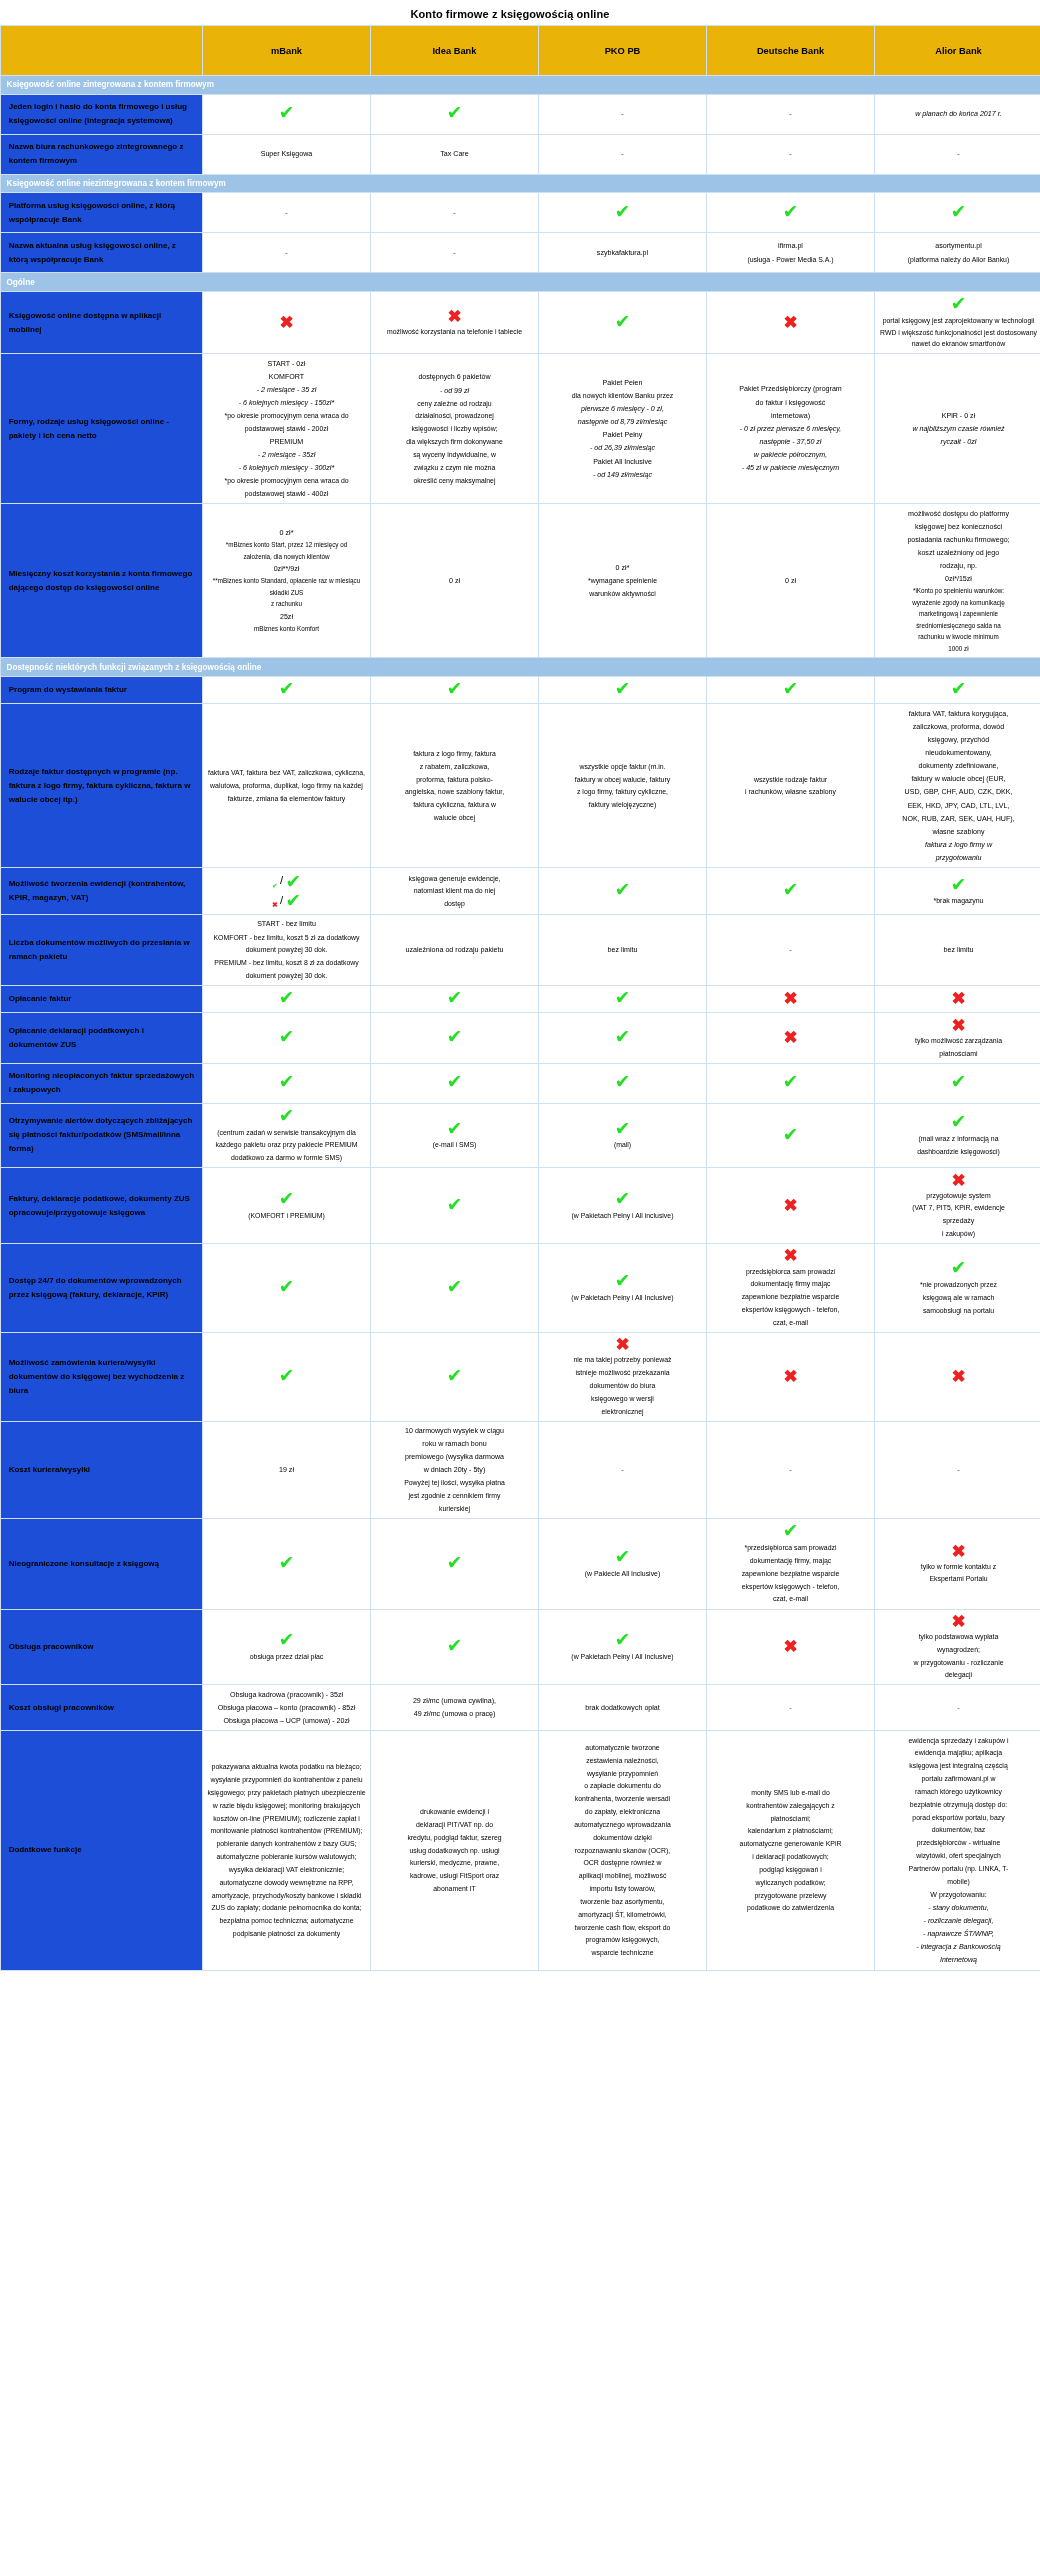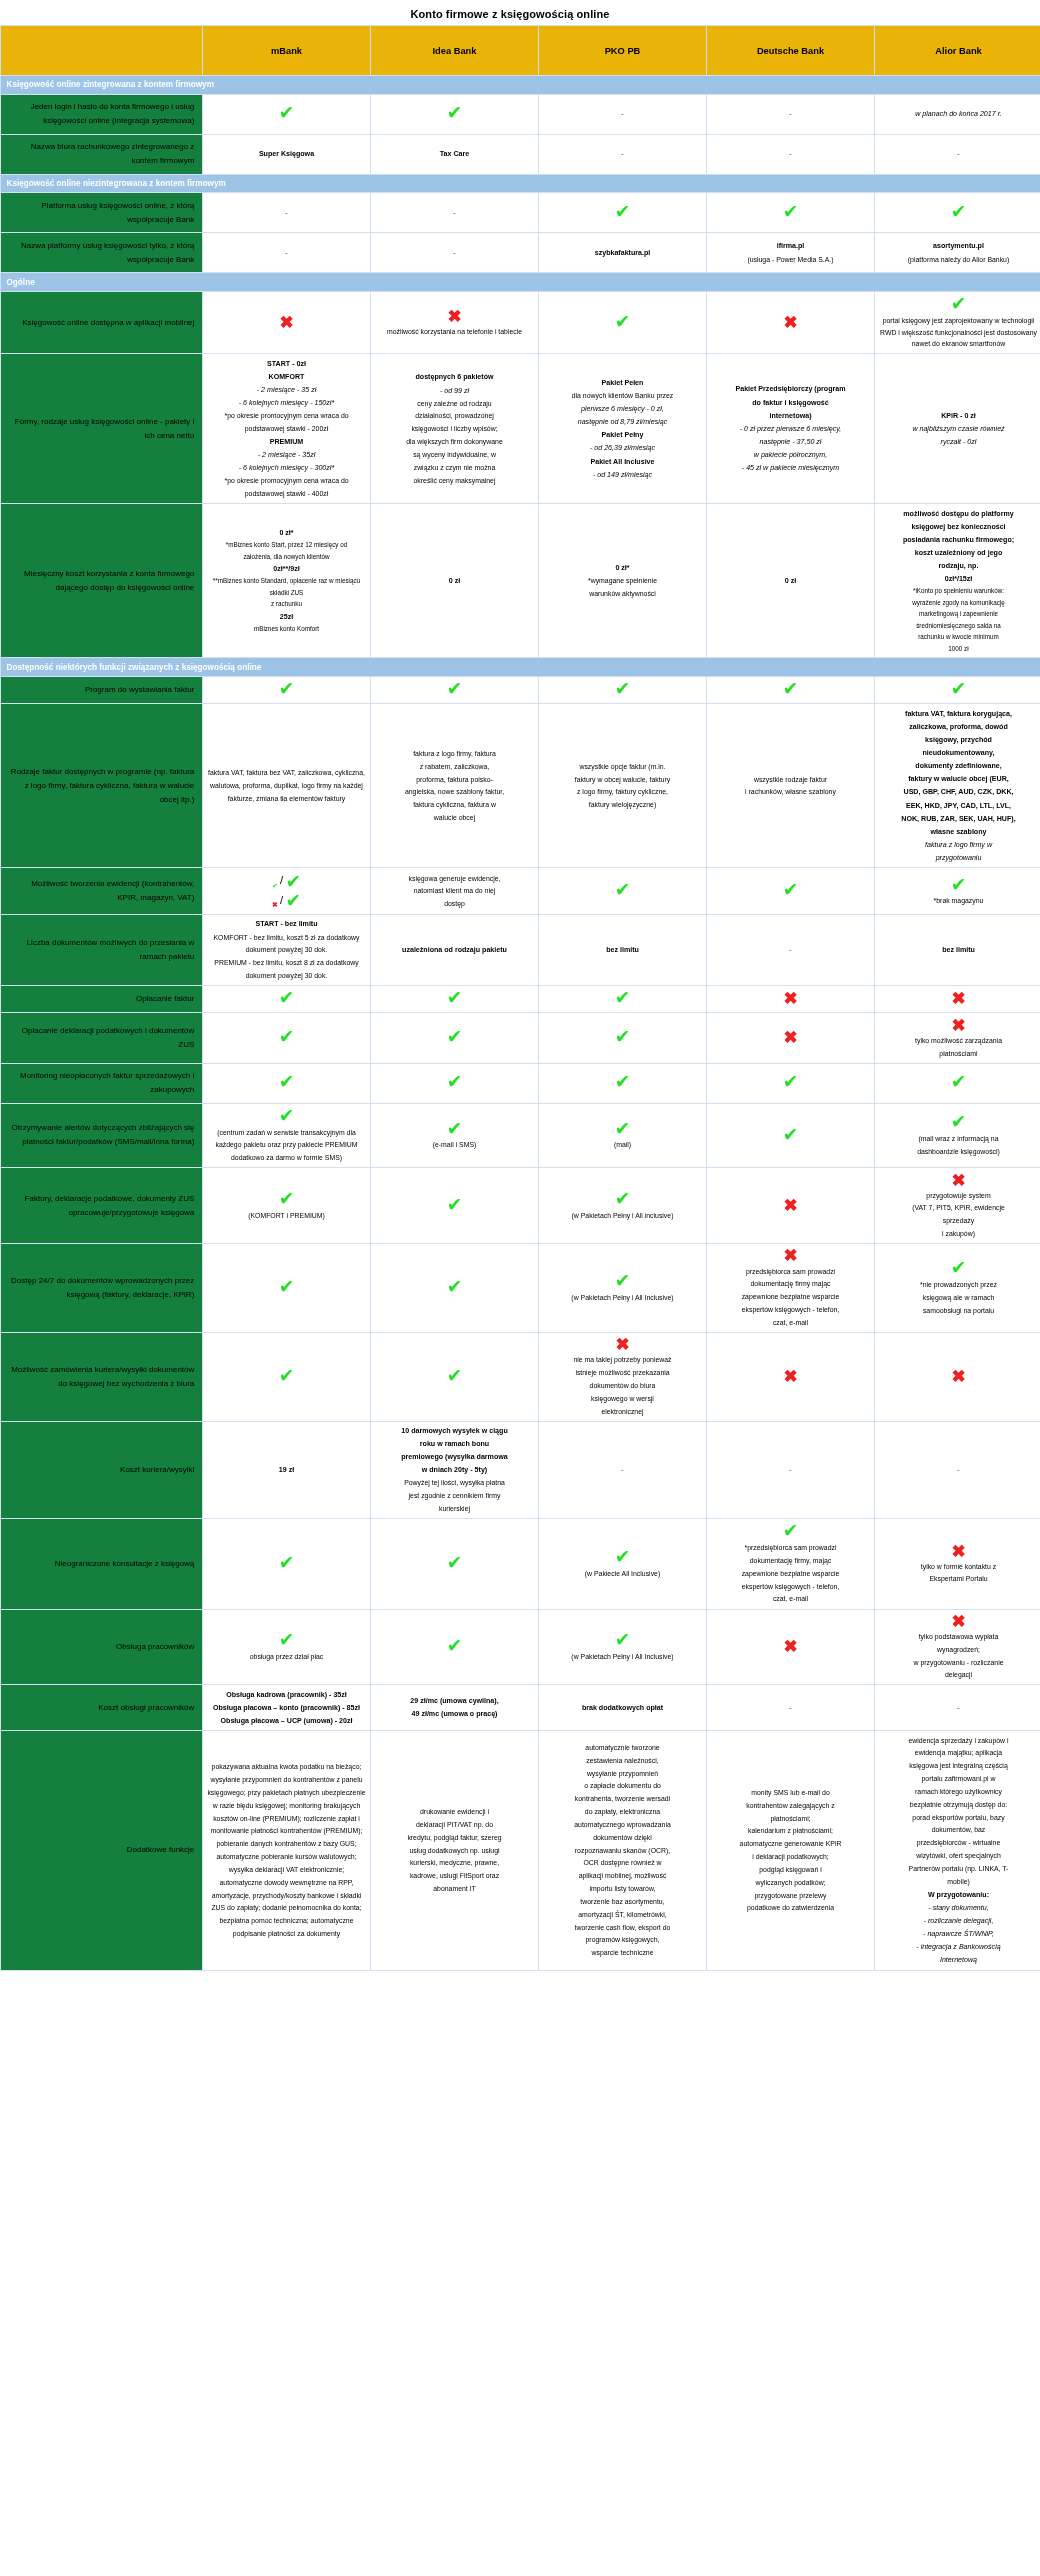--- a/index.html
+++ b/index.html
@@ -50,37 +50,37 @@
     color:#ffffff;
     font-weight:bold;
     font-size:8.2px;
     text-align:left;
     padding:3.3px 5.5px;
     height:18.6px;
     border:1.1px solid #cfe0f2;
   }
   
   td.feat{
-    background:#15803d;
+    background:#1d4ed8;
     color:#000;
-    font-weight:normal;
+    font-weight:bold;
     font-size:8px;
-    text-align:right;
+    text-align:left;
     line-height:1.75;
     padding:5.5px 7.7px;
   }
   
   td.val{
     background:#ffffff;
     text-align:center;
     font-size:7.1px;
     line-height:1.7;
     color:#000;
   }
-  td.val .b{font-weight:bold;text-align:center;}
+  td.val .b{font-weight:normal;text-align:center;}
   td.val .i{font-style:italic;}
   td.val .sm{font-size:6.9px;}
   td.val .xs{font-size:6.3px;line-height:1.65;}
   td.val p{margin:0 0 1.1px 0;}
   td.val p:last-child{margin-bottom:0;}
   .dash{color:#333;font-size:7.1px;}
   
   .mark{display:inline-block;line-height:1;}
   .tick{color:#22e022;font-weight:bold;font-size:18.6px;font-family:"DejaVu Sans",sans-serif;}
   .tick.sm{font-size:15px;}
@@ -164,21 +164,21 @@
             <span class="mark markrow"><span class="tick">✔</span></span>
           </td>
           <td class="val">
             <span class="mark markrow"><span class="tick">✔</span></span>
           </td>
           <td class="val">
             <span class="mark markrow"><span class="tick">✔</span></span>
           </td>
         </tr>
         <tr>
-          <td class="feat">Nazwa platformy usług księgowości tylko, z którą współpracuje Bank</td>
+          <td class="feat">Nazwa aktualna usług księgowości online, z którą współpracuje Bank</td>
           <td class="val"><span class="dash">-</span></td>
           <td class="val"><span class="dash">-</span></td>
           <td class="val">
             <p class="b">szybkafaktura.pl</p>
           </td>
           <td class="val">
             <p class="b">ifirma.pl</p>
             <p class="sm">(usługa - Power Media S.A.)</p>
           </td>
           <td class="val">

